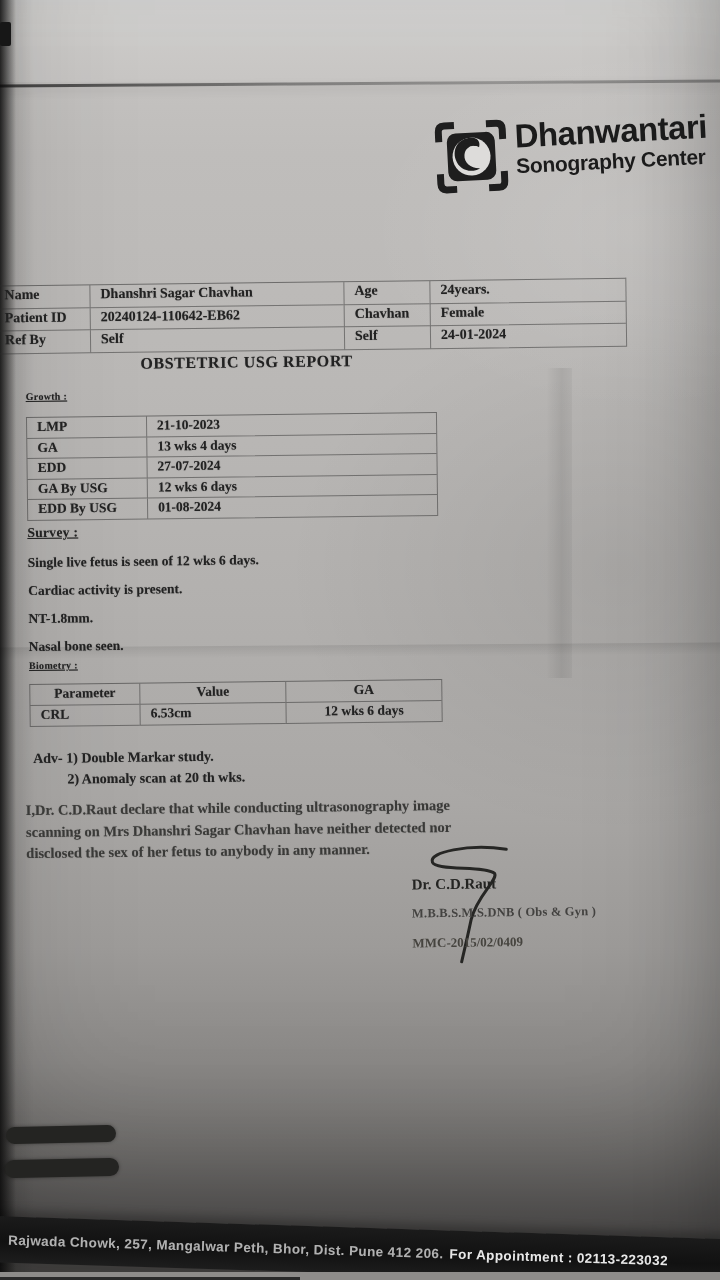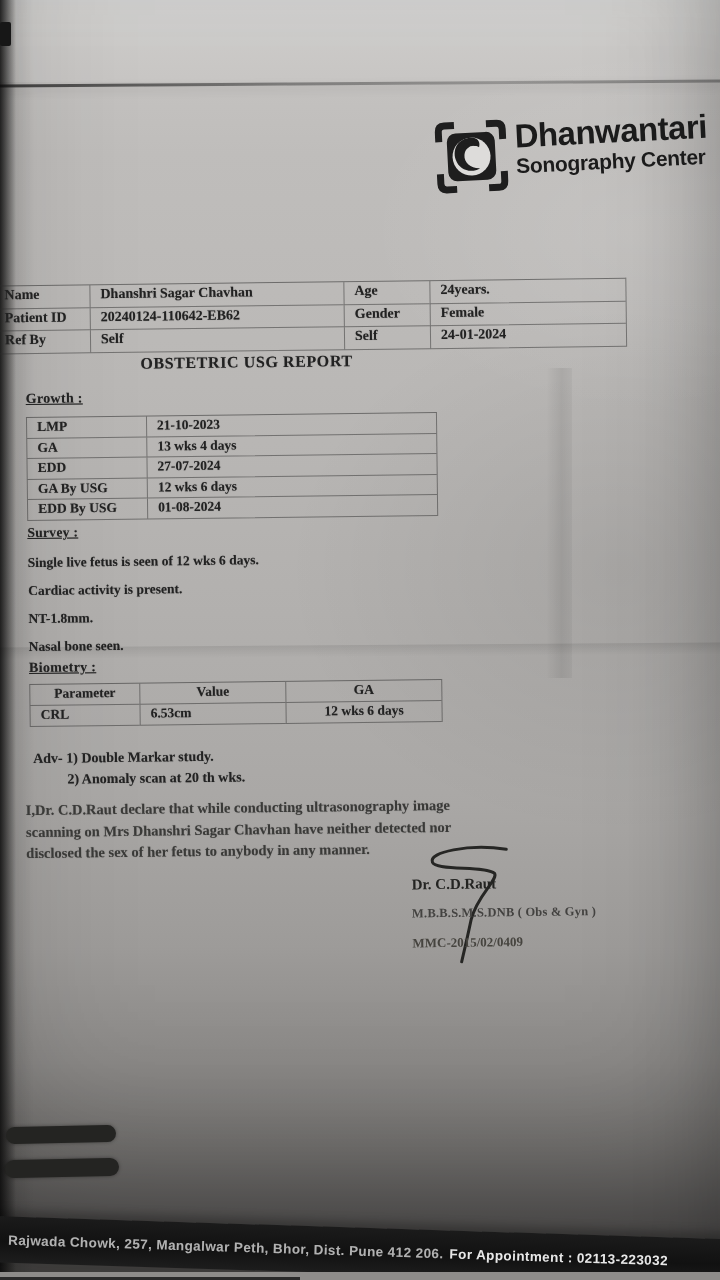--- a/index.html
+++ b/index.html
@@ -44,21 +44,21 @@
   
   .ptable{position:absolute;left:-4px;top:281px;width:632px;
     display:grid;grid-template-columns:96px 254px 86px 196px;
     border-top:1px solid rgba(45,45,45,0.55);border-right:1px solid rgba(45,45,45,0.5);}
   .ptable .cell{height:20.5px;border-bottom:1px solid rgba(45,45,45,0.5);
     border-left:1px solid rgba(45,45,45,0.5);
     font-size:14px;font-weight:bold;padding:1px 0 0 10px;white-space:nowrap;overflow:hidden;}
 
   .report-title{position:absolute;left:142px;top:352px;font-size:16px;letter-spacing:0.6px;}
 
-  .sec-head{font-size:14px;text-decoration:underline;letter-spacing:0.3px;}
+  .sec-head{font-size:10px;text-decoration:underline;letter-spacing:0.3px;}
 
   .g-head{position:absolute;left:27px;top:387px;}
   .gtable{position:absolute;left:27px;top:413px;width:410px;
     display:grid;grid-template-columns:120px 1fr;
     border-top:1px solid rgba(45,45,45,0.55);border-right:1px solid rgba(45,45,45,0.5);}
   .gtable .cell{height:18.5px;border-bottom:1px solid rgba(45,45,45,0.5);
     border-left:1px solid rgba(45,45,45,0.5);
     font-size:13.5px;font-weight:bold;padding:1px 0 0 10px;white-space:nowrap;}
 
   .survey{position:absolute;left:27px;top:521px;width:430px;}
@@ -139,21 +139,21 @@
     </div>
 
     <div class="ptable ink">
       <div class="cell">Name</div>
       <div class="cell">Dhanshri Sagar Chavhan</div>
       <div class="cell">Age</div>
       <div class="cell">24years.</div>
 
       <div class="cell">Patient ID</div>
       <div class="cell">20240124-110642-EB62</div>
-      <div class="cell">Gender</div>
+      <div class="cell">Chavhan</div>
       <div class="cell">Female</div>
 
       <div class="cell">Ref By</div>
       <div class="cell">Self</div>
       <div class="cell">Self</div>
       <div class="cell">24-01-2024</div>
     </div>
 
     <div class="report-title ink">OBSTETRIC USG REPORT</div>
 

